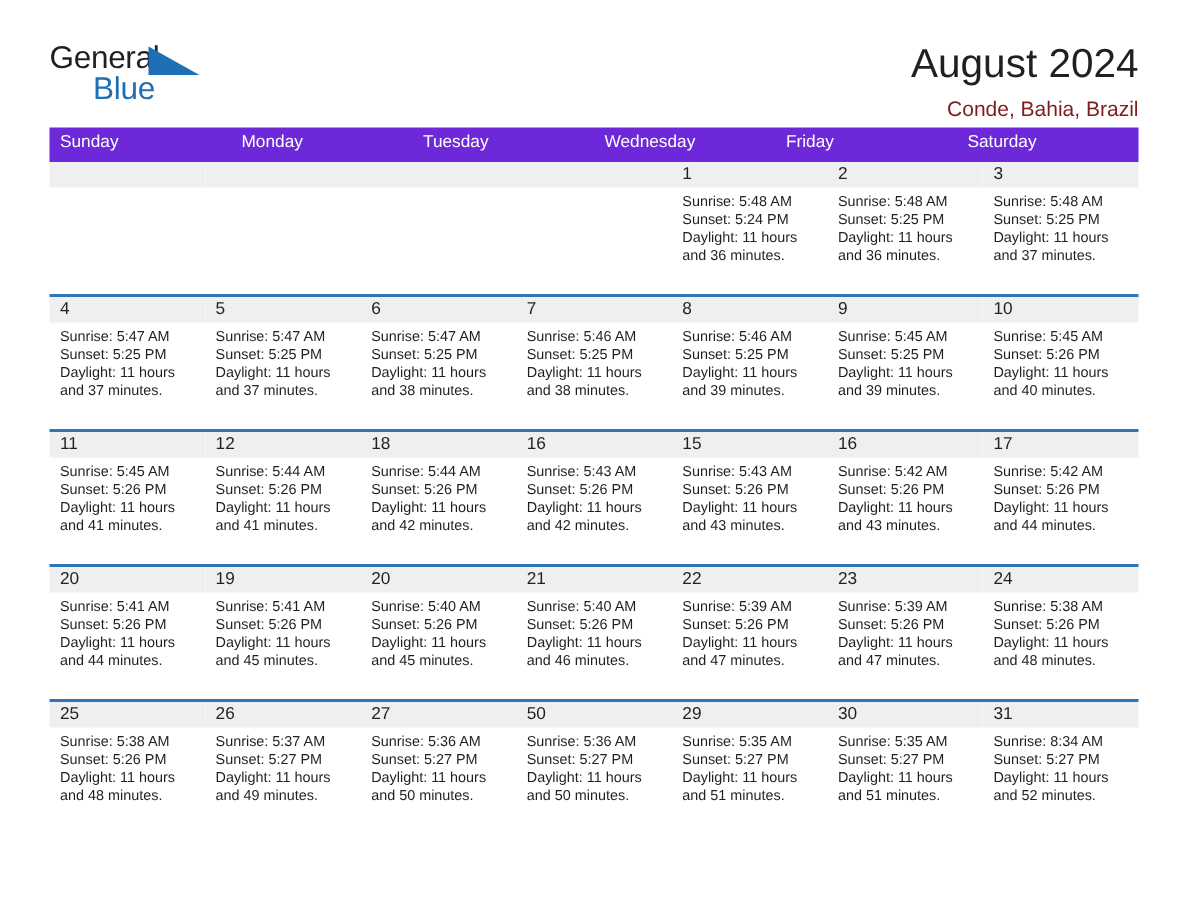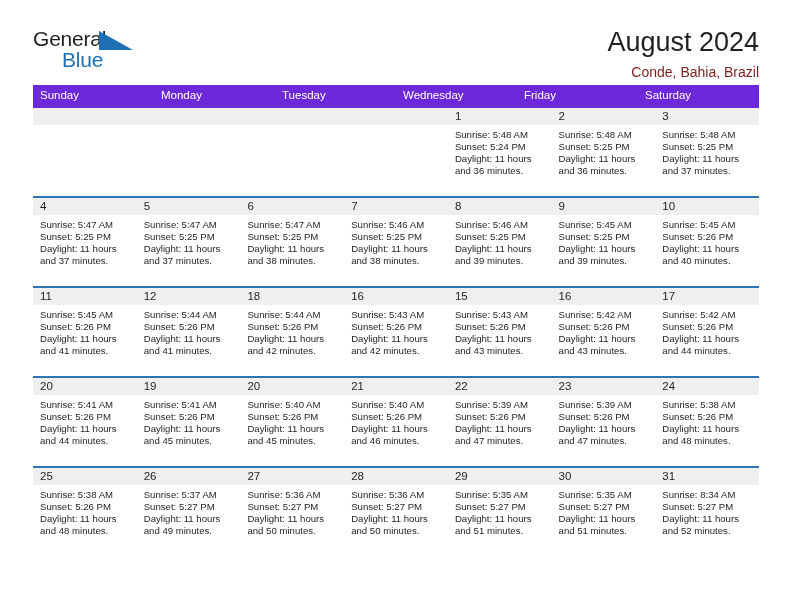--- a/index.html
+++ b/index.html
@@ -438,21 +438,21 @@
       <div class="day-cell">
         <div class="day-number-band">27</div>
         <div class="day-body">
           <div>Sunrise: 5:36 AM</div>
           <div>Sunset: 5:27 PM</div>
           <div>Daylight: 11 hours</div>
           <div>and 50 minutes.</div>
         </div>
       </div>
       <div class="day-cell">
-        <div class="day-number-band">28</div>
+        <div class="day-number-band">50</div>
         <div class="day-body">
           <div>Sunrise: 5:36 AM</div>
           <div>Sunset: 5:27 PM</div>
           <div>Daylight: 11 hours</div>
           <div>and 50 minutes.</div>
         </div>
       </div>
       <div class="day-cell">
         <div class="day-number-band">29</div>
         <div class="day-body">

